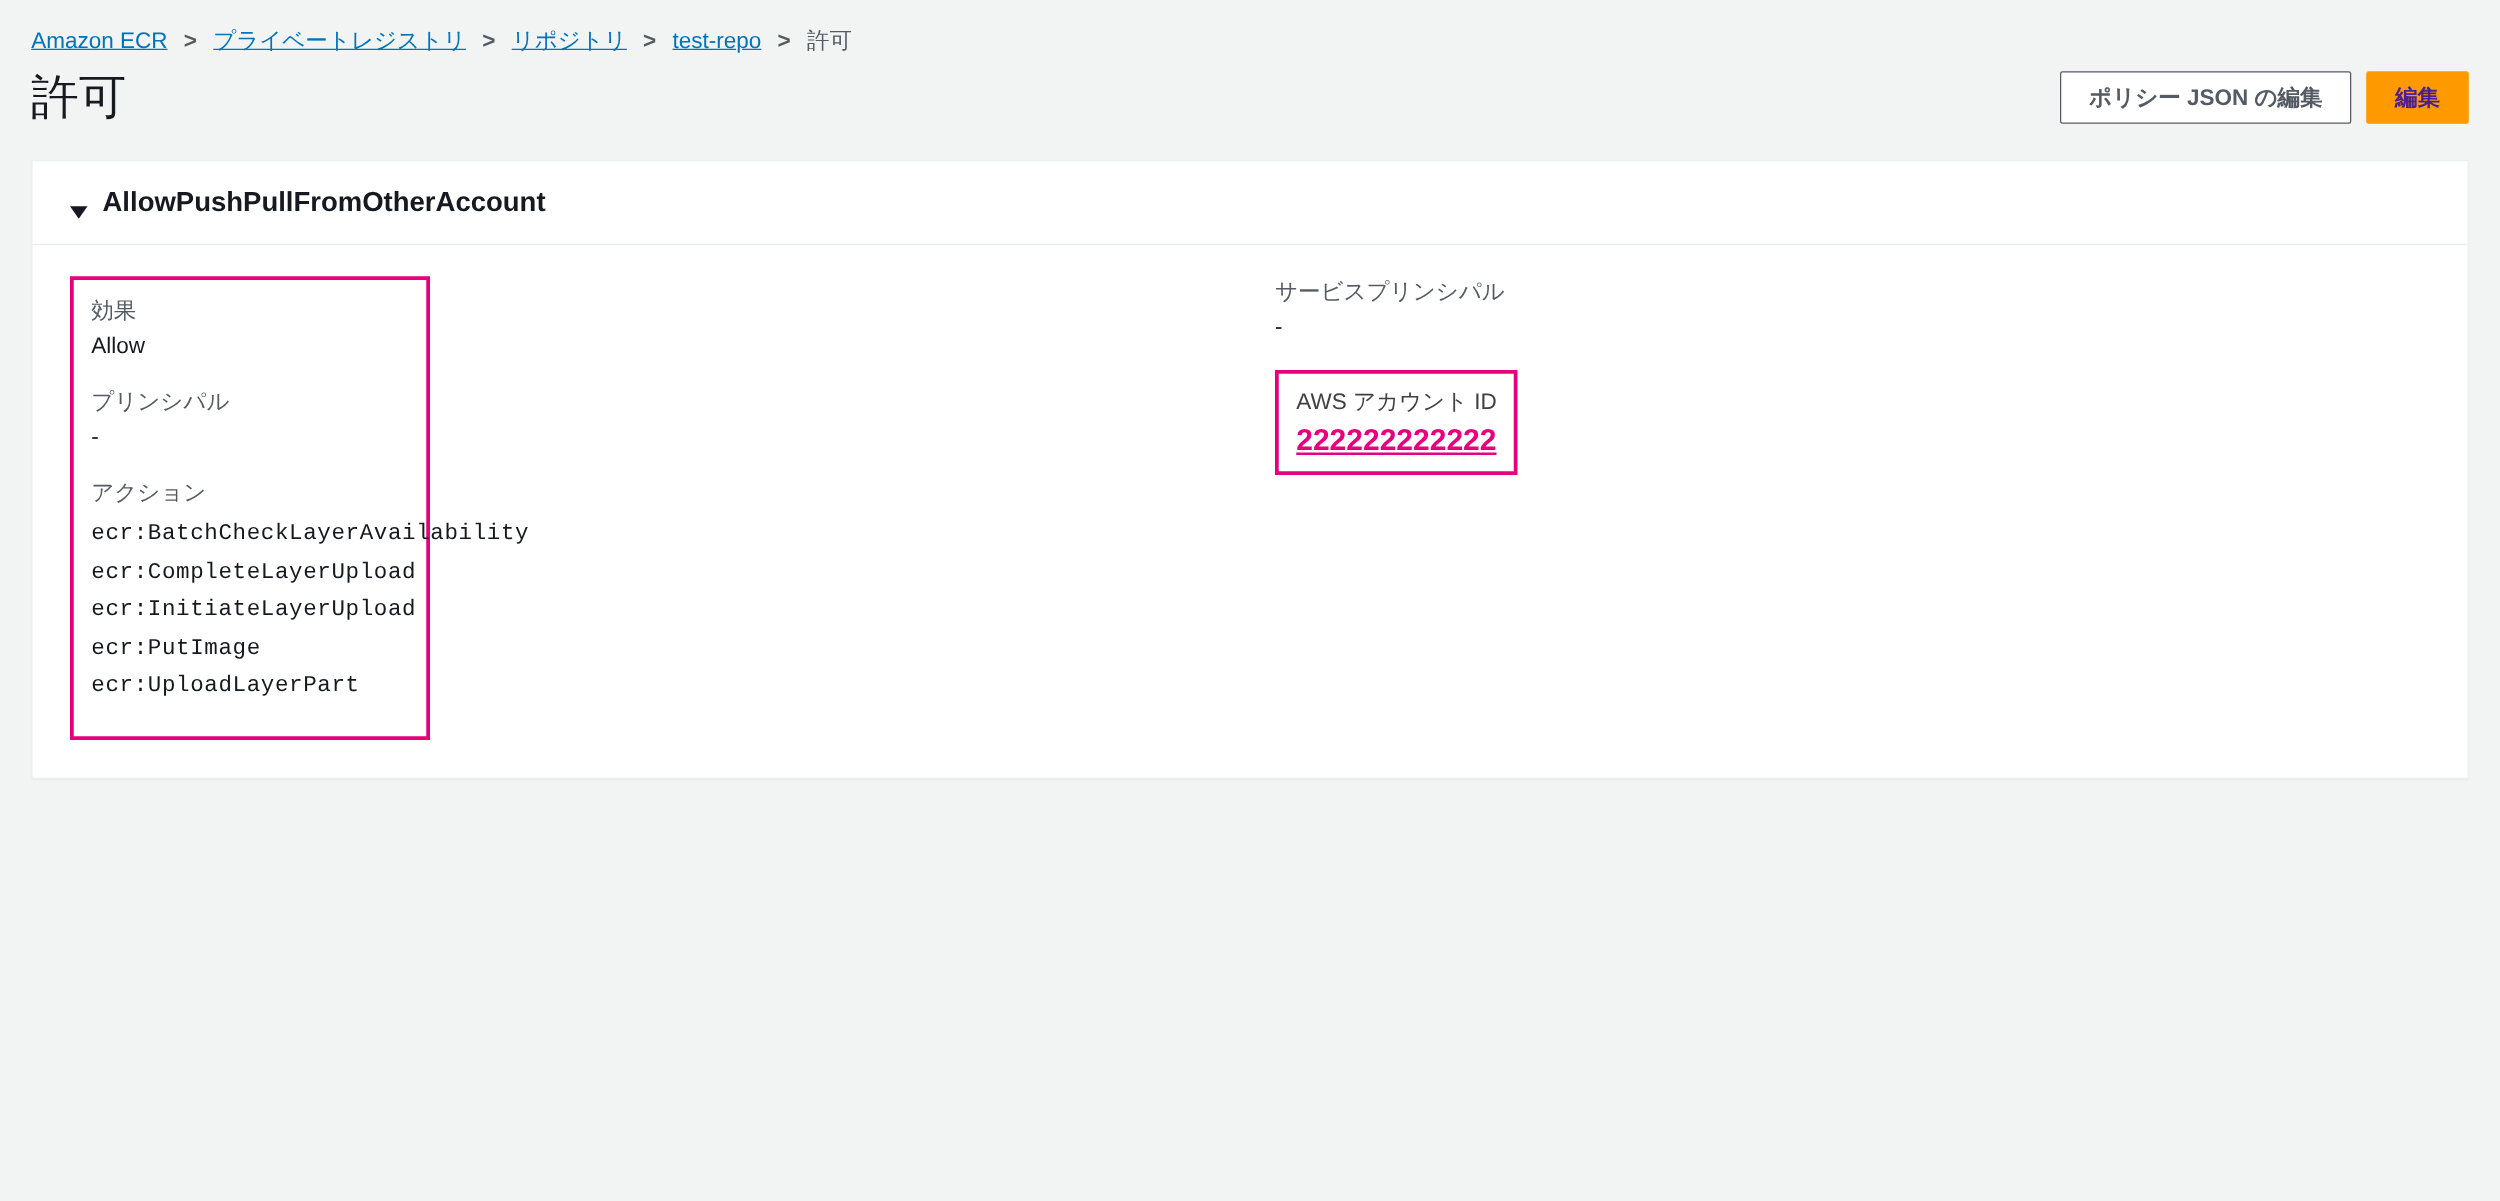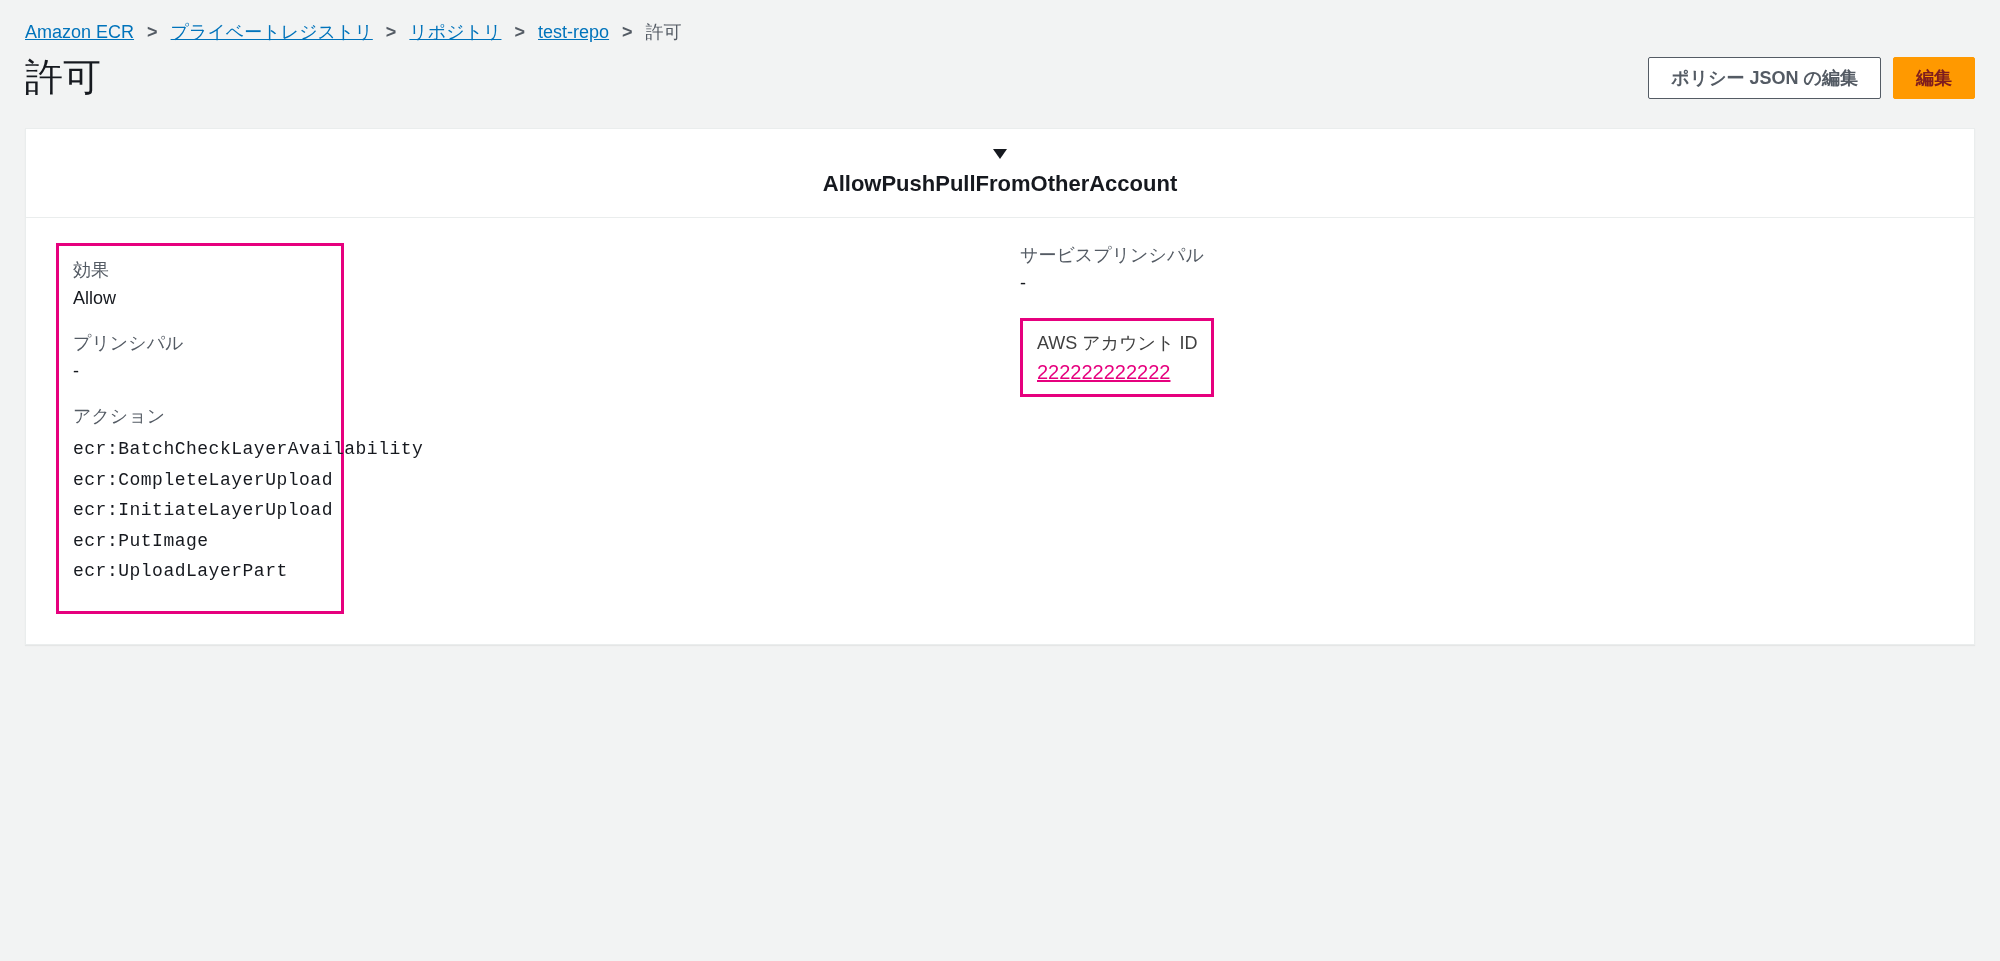--- a/index.html
+++ b/index.html
@@ -52,33 +52,32 @@
     border: 1px solid;
   }
   .btn-secondary {
     background: #fff;
     border-color: #545b64;
     color: #545b64;
   }
   .btn-primary {
     background: #ff9900;
     border-color: #ff9900;
-    color: #7f1d1d;
+    color: #4c1d95;
   }
   .panel {
     background: #fff;
     border: 1px solid #eaeded;
     box-shadow: 0 1px 1px rgba(0,0,0,0.05);
   }
   .panel-header {
     padding: 20px 30px;
     display: flex;
-    align-items: center;
+    align-items: flex-end;
     gap: 12px;
-    flex-direction: column;
   }
   .caret {
     width: 0;
     height: 0;
     border-left: 7px solid transparent;
     border-right: 7px solid transparent;
     border-top: 10px solid #16191f;
   }
   .panel-title {
     font-size: 22px;
@@ -117,23 +116,23 @@
   }
   .highlight-box-right {
     border: 3px solid #e6007e;
     padding: 10px 14px 10px 14px;
     display: inline-block;
     box-sizing: border-box;
     vertical-align: top;
   }
   .account-id {
     color: #e6007e;
-    font-weight: 400;
+    font-weight: 700;
     text-decoration: underline;
-    font-size: 20px;
+    font-size: 24px;
   }
   .right-upper {
     margin-bottom: 24px;
   }
 </style>
 </head>
 <body>
 
 <div class="page">
 

